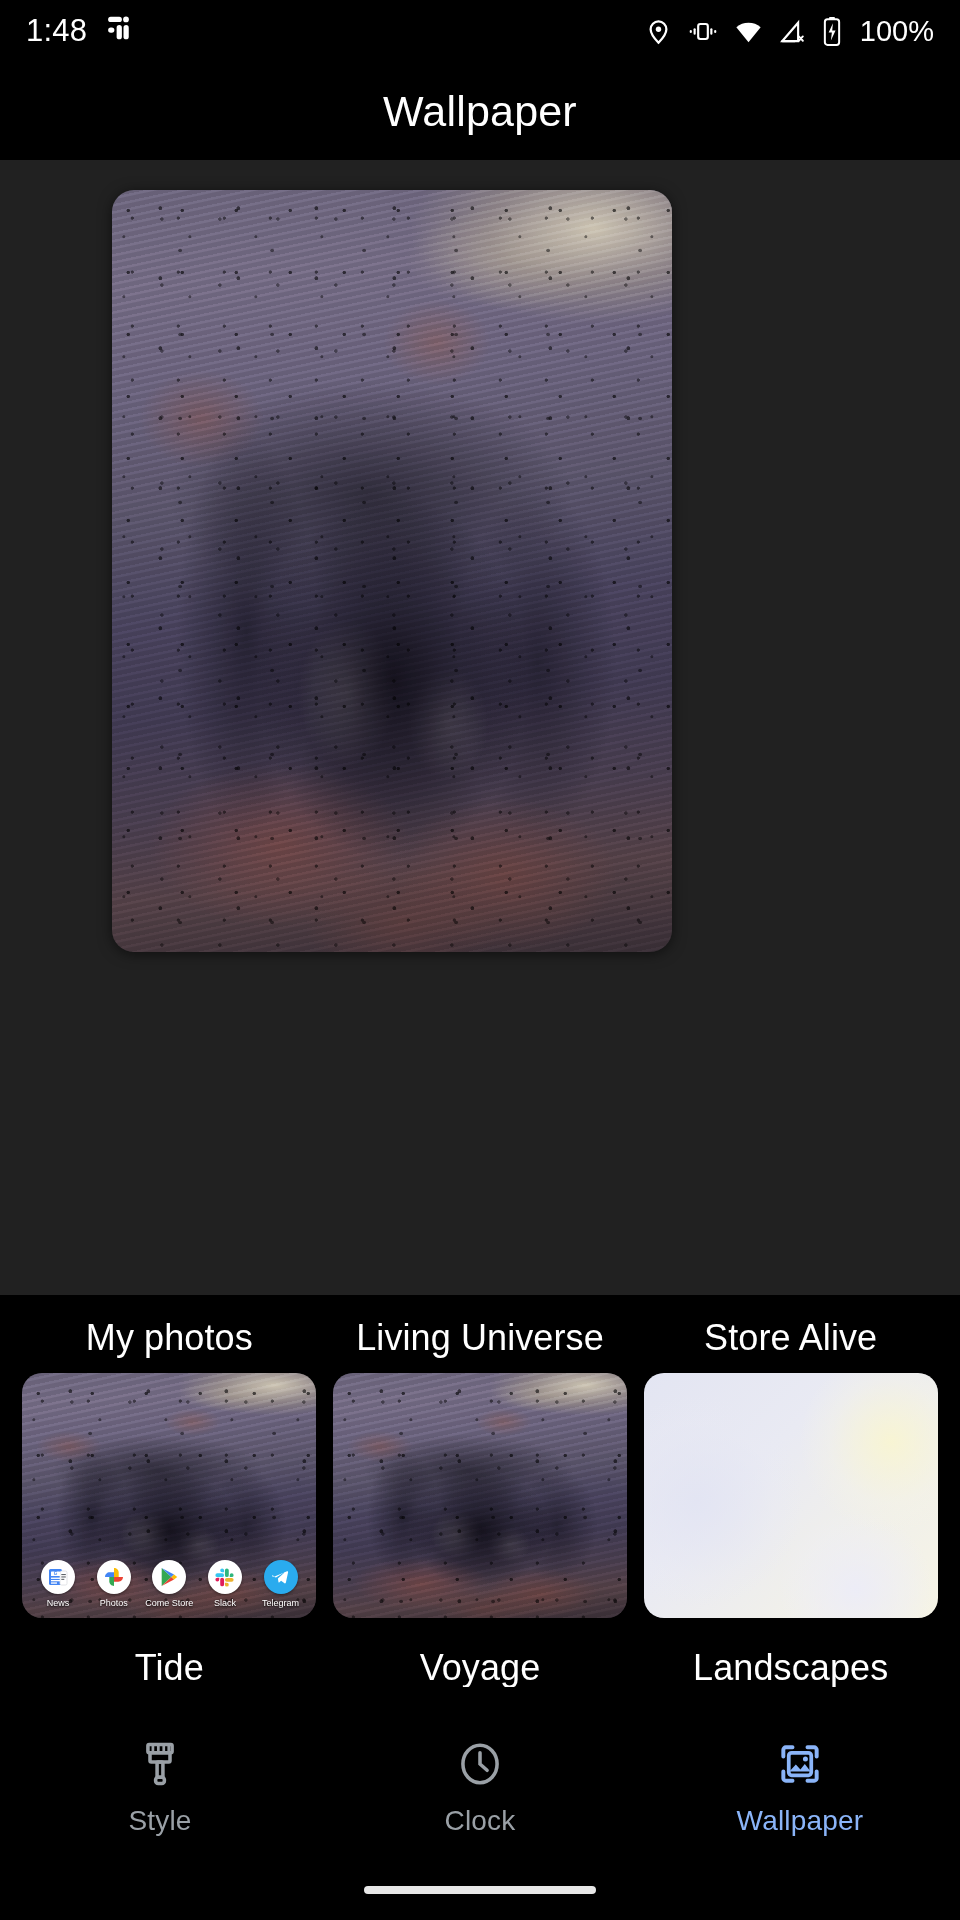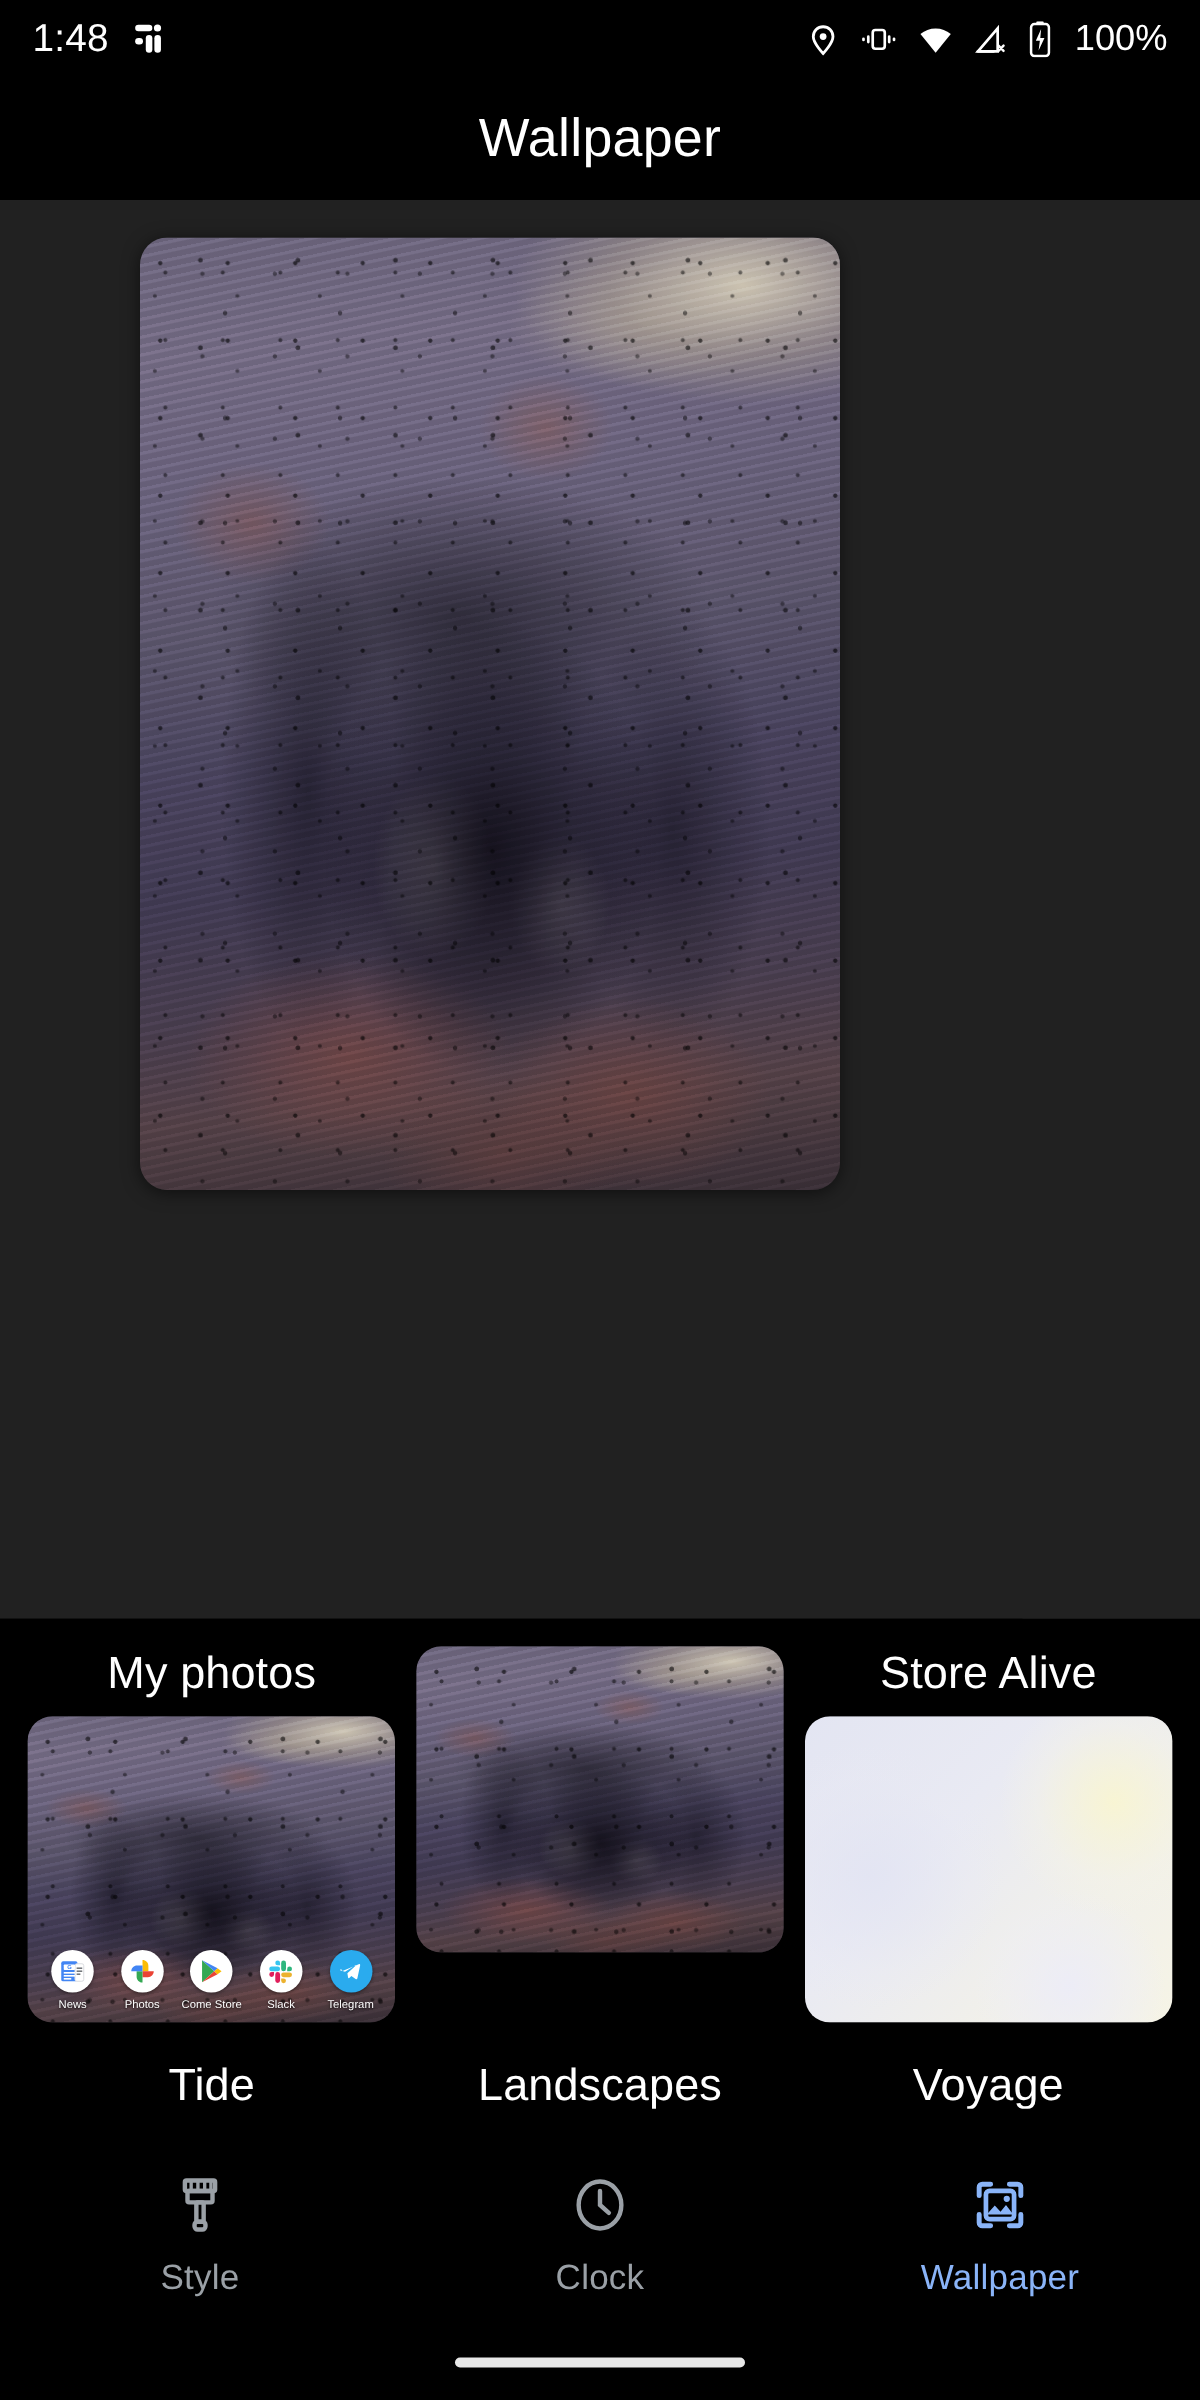--- a/index.html
+++ b/index.html
@@ -18,21 +18,21 @@
   }
 
   
   .status-bar {
     position:absolute; top:0; left:0;
     width:960px; height:62px;
     display:flex; align-items:center;
     padding:0 26px;
     background:#000;
   }
-  .status-left { display:flex; align-items:center; gap:18px; }
+  .status-left { display:flex; align-items:flex-start; gap:18px; }
   .status-time {
     color:#fff; font-size:31px; font-weight:400; letter-spacing:.2px;
   }
   .status-right {
     margin-left:auto;
     display:flex; align-items:center; gap:16px;
   }
   .status-battery-text {
     color:#fff; font-size:29px; font-weight:500; letter-spacing:0;
     margin-left:2px;
@@ -364,38 +364,39 @@
                 </svg>
               </div>
               <div class="dock-name">Telegram</div>
             </div>
 
           </div>
         </div>
       </div>
 
       <div class="cat-cell">
+        <div class="cat-label">Living Universe</div>
         <div class="cat-thumb">
           <div class="canyon"></div>
         </div>
       </div>
 
       <div class="cat-cell">
         <div class="cat-label">Store Alive</div>
         <div class="cat-thumb">
           <div class="come-alive"></div>
         </div>
       </div>
 
     </div>
 
     <div class="cat-row2">
       <div class="cat-label">Tide</div>
+      <div class="cat-label">Voyage</div>
       <div class="cat-label">Landscapes</div>
-      <div class="cat-label">Voyage</div>
     </div>
 
   </div>
 
   <div class="bottom-nav">
 
     <div class="nav-item inactive">
       <span>
         <svg width="50" height="50" viewBox="0 0 24 24" fill="none" stroke="#9aa0a6" stroke-width="1.7">
           <rect x="6.2" y="2.6" width="11.6" height="4" rx=".6"></rect>

